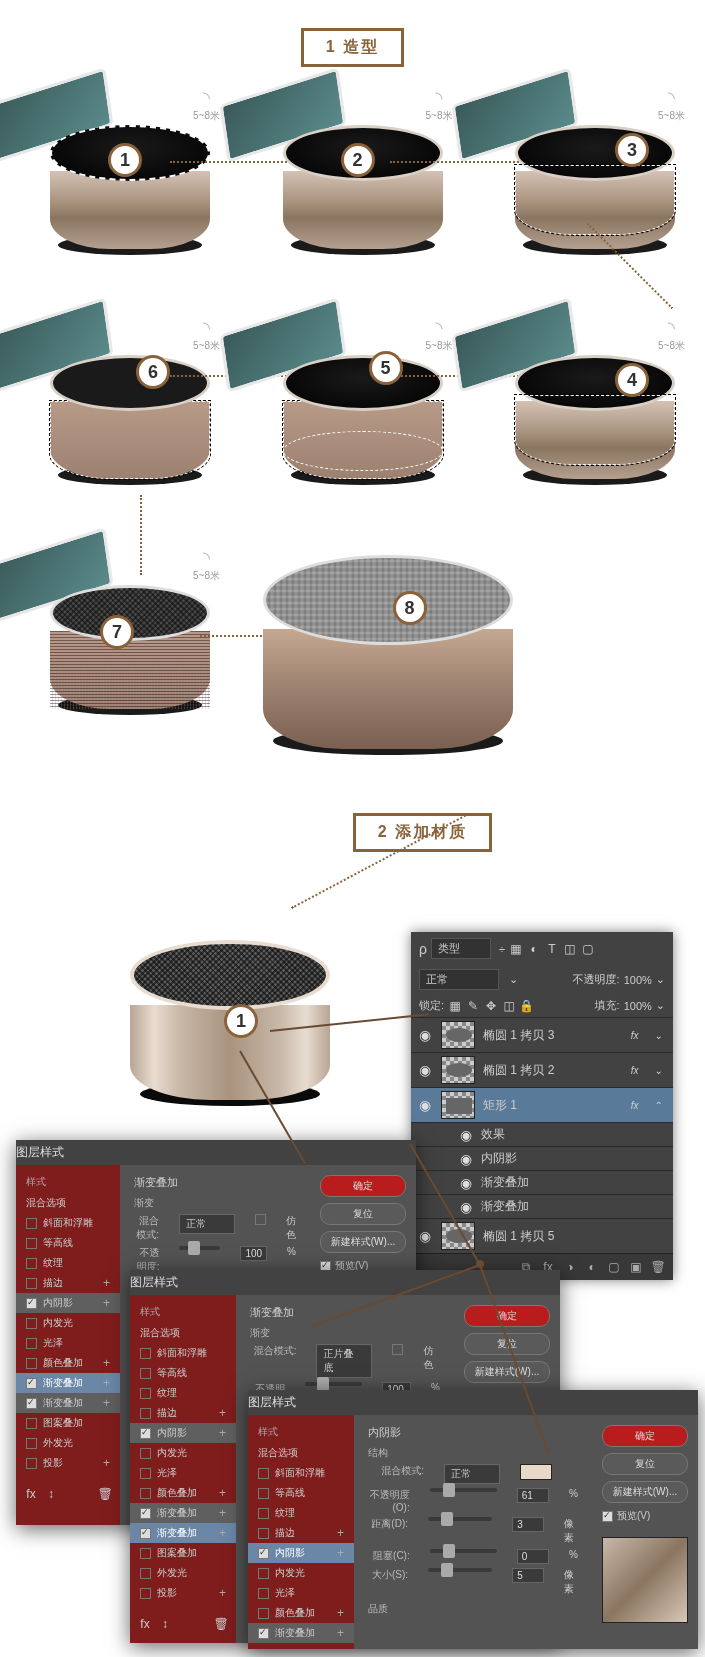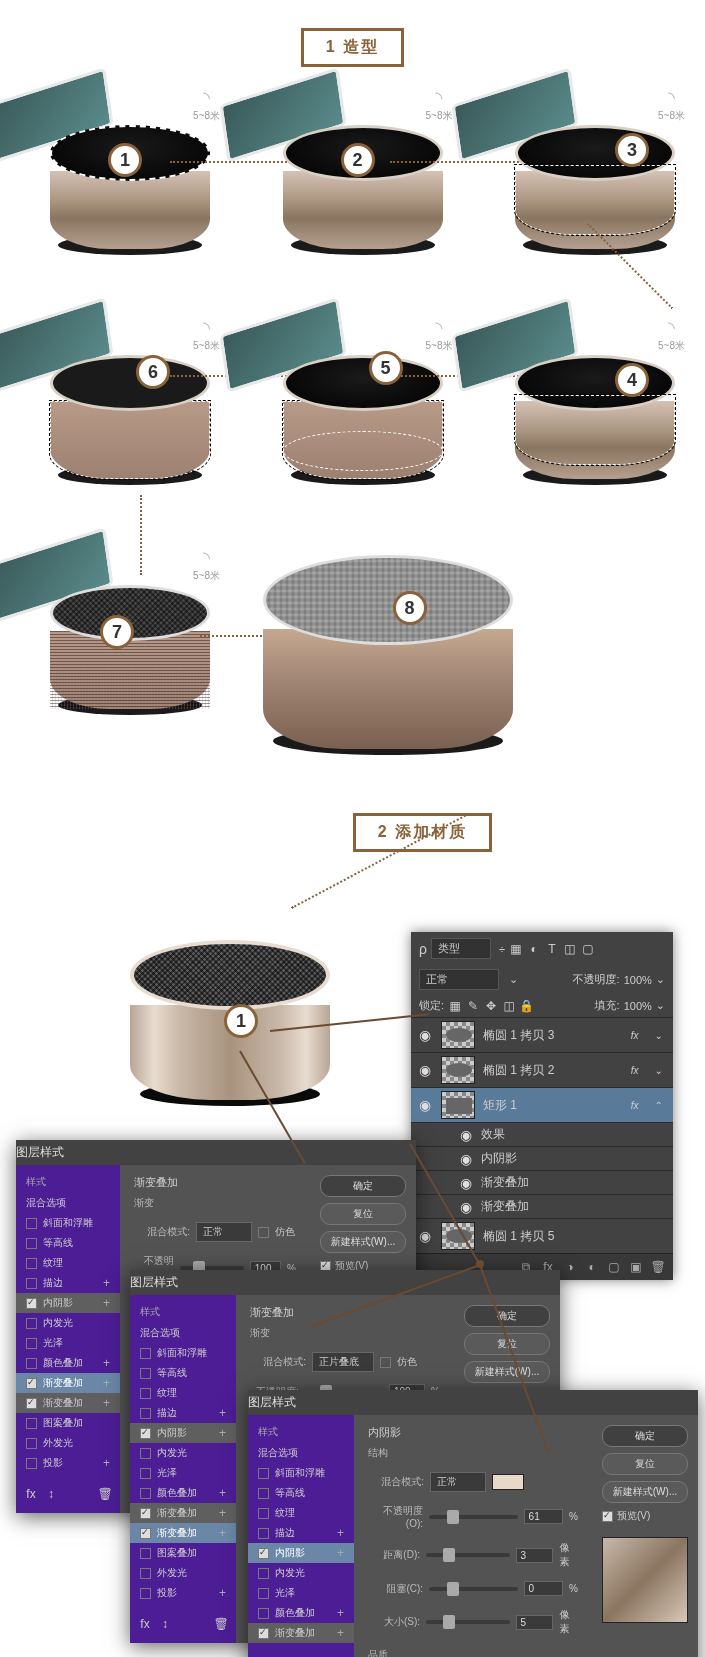--- a/index.html
+++ b/index.html
@@ -72,42 +72,42 @@
 .sub{padding-left:48px;font-size:11px}
 .sub .eye{width:14px}
 .lp-footer{display:flex;gap:8px;padding:6px 8px;background:#383838;border-top:1px solid #222;justify-content:flex-end}
 .lp-footer .lp-ico{color:#aaa}
 
 
 .dialogs{position:relative;margin-top:40px}
 .ls-dialog{position:absolute;background:#535353;color:#ccc;font-size:11px;box-shadow:0 4px 20px rgba(0,0,0,.6)}
 .ls-title{background:#424242;padding:4px 0;font-size:12px;color:#ddd;display:flex;align-items:center}
 .ls-body{display:flex}
-.ls-left{width:106px;background:#4c1d95;padding:6px 0}
+.ls-left{width:106px;background:#7f1d1d;padding:6px 0}
 .ls-cat{padding:4px 10px;font-size:10px;color:#aaa}
 .ls-item{padding:3px 10px;font-size:10px;display:flex;align-items:center;gap:6px}
 .ls-item.on{background:#5f5f5f}
 .ls-item.active{background:#6a87a8;color:#fff}
 .ls-chk{width:11px;height:11px;border:1px solid #777;display:inline-block;flex-shrink:0}
 .ls-chk.c{background:#ddd;position:relative}
 .ls-chk.c::after{content:"✓";position:absolute;font-size:9px;color:#333;left:0;top:-2px}
 .ls-plus{margin-left:auto;color:#aaa;font-size:12px}
 .ls-mid{flex:1;padding:10px 14px;min-width:190px}
 .ls-mid h4{font-size:11px;margin-bottom:6px;font-weight:normal}
-.ls-field{display:flex;align-items:center;gap:6px;margin:12px 0;font-size:10px}
+.ls-field{display:flex;align-items:flex-start;gap:20px;margin:4px 0;font-size:10px}
 .ls-field label{width:56px;text-align:right;color:#bbb}
 .ls-sel{background:#3a3a3a;border:1px solid #666;padding:2px 14px 2px 6px;font-size:10px;min-width:56px}
 .ls-grad{width:80px;height:14px;background:linear-gradient(90deg,#3a3028,#d8c8b8,#8a7560,#c8b8a8,#4a3a2e);border:1px solid #222}
 .ls-color{width:32px;height:16px;background:#e8d8c8;border:1px solid #222}
 .ls-num{width:40px;background:#3a3a3a;border:1px solid #666;color:#ddd;font-size:10px;padding:1px 4px}
 .ls-slider{width:90px;height:4px;background:#3a3a3a;position:relative;border-radius:2px}
 .ls-slider::after{content:"";position:absolute;width:12px;height:14px;background:#aaa;top:-5px;left:20%;border-radius:2px}
 .ls-right{width:106px;padding:10px;display:flex;flex-direction:column;gap:6px}
 .ls-btn{background:#5a5a5a;border:1px solid #777;border-radius:10px;padding:3px 0;font-size:10px;text-align:center;color:#ddd}
-.ls-btn.primary{background:#404040}
+.ls-btn.primary{background:#b91c1c}
 .ls-preview{width:86px;height:86px;background:linear-gradient(135deg,#c8b8a8,#8a7560,#d8c8b8);border:1px solid #222;margin-top:8px}
 .ls-btn-row{display:flex;gap:8px;margin-top:6px;justify-content:center}
 .ls-btn-sm{background:#5a5a5a;border:1px solid #777;border-radius:8px;padding:2px 8px;font-size:10px}
 
 .connect-line{position:absolute;background:#6a4a30;height:2px;transform-origin:left center;z-index:1}
 .dial-anchor{position:absolute;width:8px;height:8px;border-radius:50%;background:#6a4a30;z-index:2}
 
 .step7-overlay{position:absolute;inset:0;background:repeating-linear-gradient(0deg,transparent,transparent 2px,rgba(0,0,0,.4) 2px,rgba(0,0,0,.4) 3px),repeating-linear-gradient(90deg,transparent,transparent 2px,rgba(200,140,140,.3) 2px,rgba(200,140,140,.3) 3px)}
 </style>
 </head>

